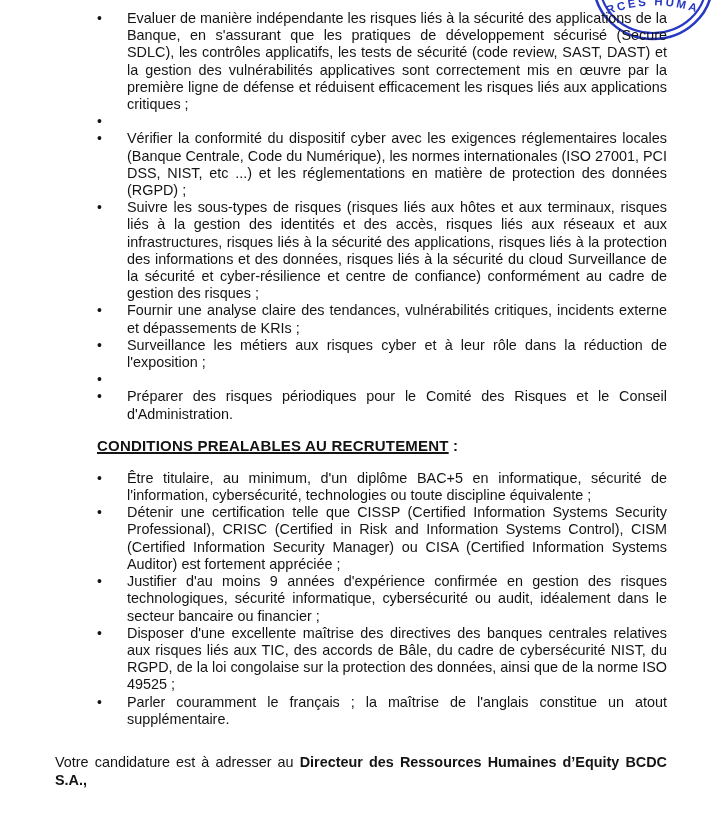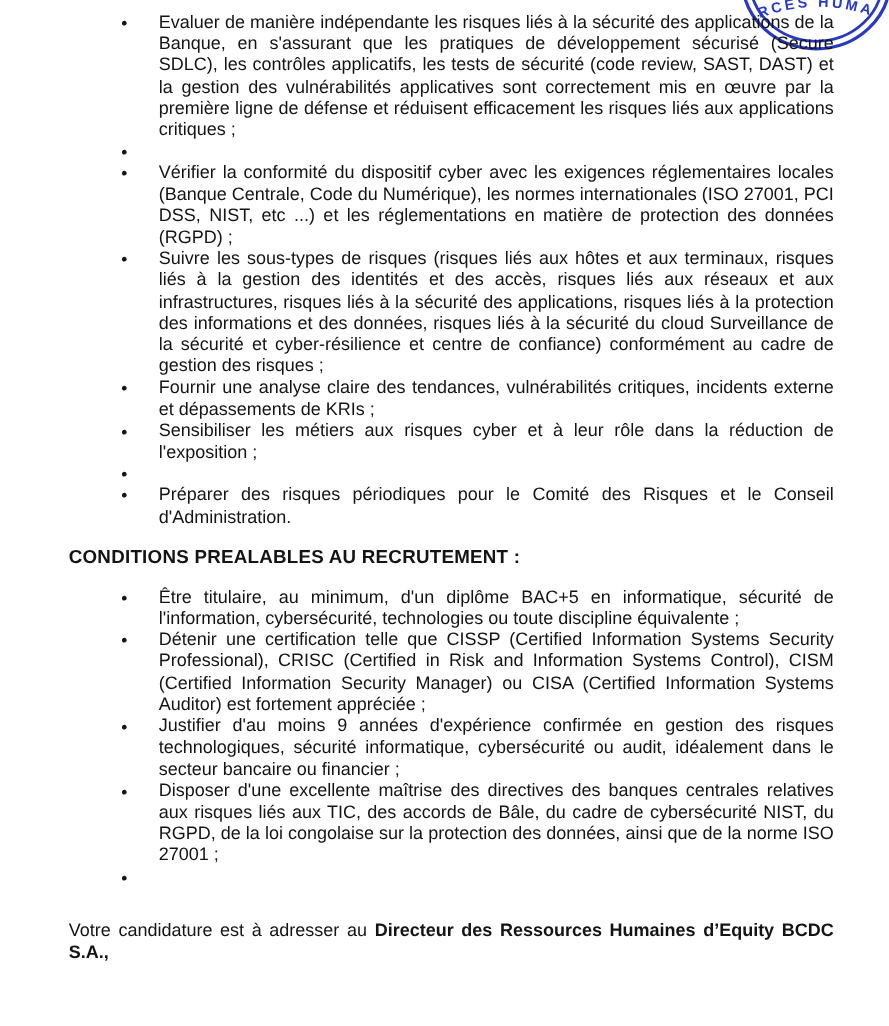--- a/index.html
+++ b/index.html
@@ -27,21 +27,21 @@
     font-size:14px;
   }
   .btext { flex:1; text-align:justify; }
   .section-heading {
     margin:14px 0 15px 0;
     font-size:15px;
     font-weight:bold;
     letter-spacing:0.2px;
     line-height:18px;
   }
-  .section-heading .underlined { text-decoration-thickness:1.8px; }
+  .section-heading .underlined { text-decoration:underline; text-decoration-thickness:1.8px;margin-left:42px; }
   .closing {
     margin-top:26px;
     text-align:justify;
     line-height:17.6px;
   }
   .bold { font-weight:bold; }
   .stamp {
     position:absolute;
     top:0; right:-2px;
     width:132px; height:46px;
@@ -85,21 +85,21 @@
         <span class="btext">Suivre les sous-types de risques (risques liés aux hôtes et aux terminaux, risques liés à la gestion des identités et des accès, risques liés aux réseaux et aux infrastructures, risques liés à la sécurité des applications, risques liés à la protection des informations et des données, risques liés à la sécurité du cloud Surveillance de la sécurité et cyber-résilience et centre de confiance) conformément au cadre de gestion des risques ;</span>
       </li>
 
       <li class="bitem">
         <span class="bullet">•</span>
         <span class="btext">Fournir une analyse claire des tendances, vulnérabilités critiques, incidents externe et dépassements de KRIs ;</span>
       </li>
 
       <li class="bitem">
         <span class="bullet">•</span>
-        <span class="btext">Sensibiliser les métiers aux risques cyber et à leur rôle dans la réduction de l'exposition ;</span>
+        <span class="btext">Surveillance les métiers aux risques cyber et à leur rôle dans la réduction de l'exposition ;</span>
       </li>
 
       <li class="bitem">
         <span class="bullet">•</span>
       </li>
 
       <li class="bitem">
         <span class="bullet">•</span>
         <span class="btext">Préparer des risques périodiques pour le Comité des Risques et le Conseil d'Administration.</span>
       </li>
@@ -121,23 +121,24 @@
         <span class="btext">Détenir une certification telle que CISSP (Certified Information Systems Security Professional), CRISC (Certified in Risk and Information Systems Control), CISM (Certified Information Security Manager) ou CISA (Certified Information Systems Auditor) est fortement appréciée ;</span>
       </li>
 
       <li class="bitem">
         <span class="bullet">•</span>
         <span class="btext">Justifier d'au moins 9 années d'expérience confirmée en gestion des risques technologiques, sécurité informatique, cybersécurité ou audit, idéalement dans le secteur bancaire ou financier ;</span>
       </li>
 
       <li class="bitem">
         <span class="bullet">•</span>
-        <span class="btext">Disposer d'une excellente maîtrise des directives des banques centrales relatives aux risques liés aux TIC, des accords de Bâle, du cadre de cybersécurité NIST, du RGPD, de la loi congolaise sur la protection des données, ainsi que de la norme ISO 27001 ;</span>
+        <span class="btext">Disposer d'une excellente maîtrise des directives des banques centrales relatives aux risques liés aux TIC, des accords de Bâle, du cadre de cybersécurité NIST, du RGPD, de la loi congolaise sur la protection des données, ainsi que de la norme ISO 49525 ;</span>
       </li>
 
       <li class="bitem">
         <span class="bullet">•</span>
+        <span class="btext">Parler couramment le français ; la maîtrise de l'anglais constitue un atout supplémentaire.</span>
       </li>
     </ul>
 
   <p class="closing"><span>Votre candidature est à adresser au </span><span class="bold">Directeur des Ressources Humaines d’Equity BCDC S.A.,</span></p>
 
 </div>
 
 </body></html>

